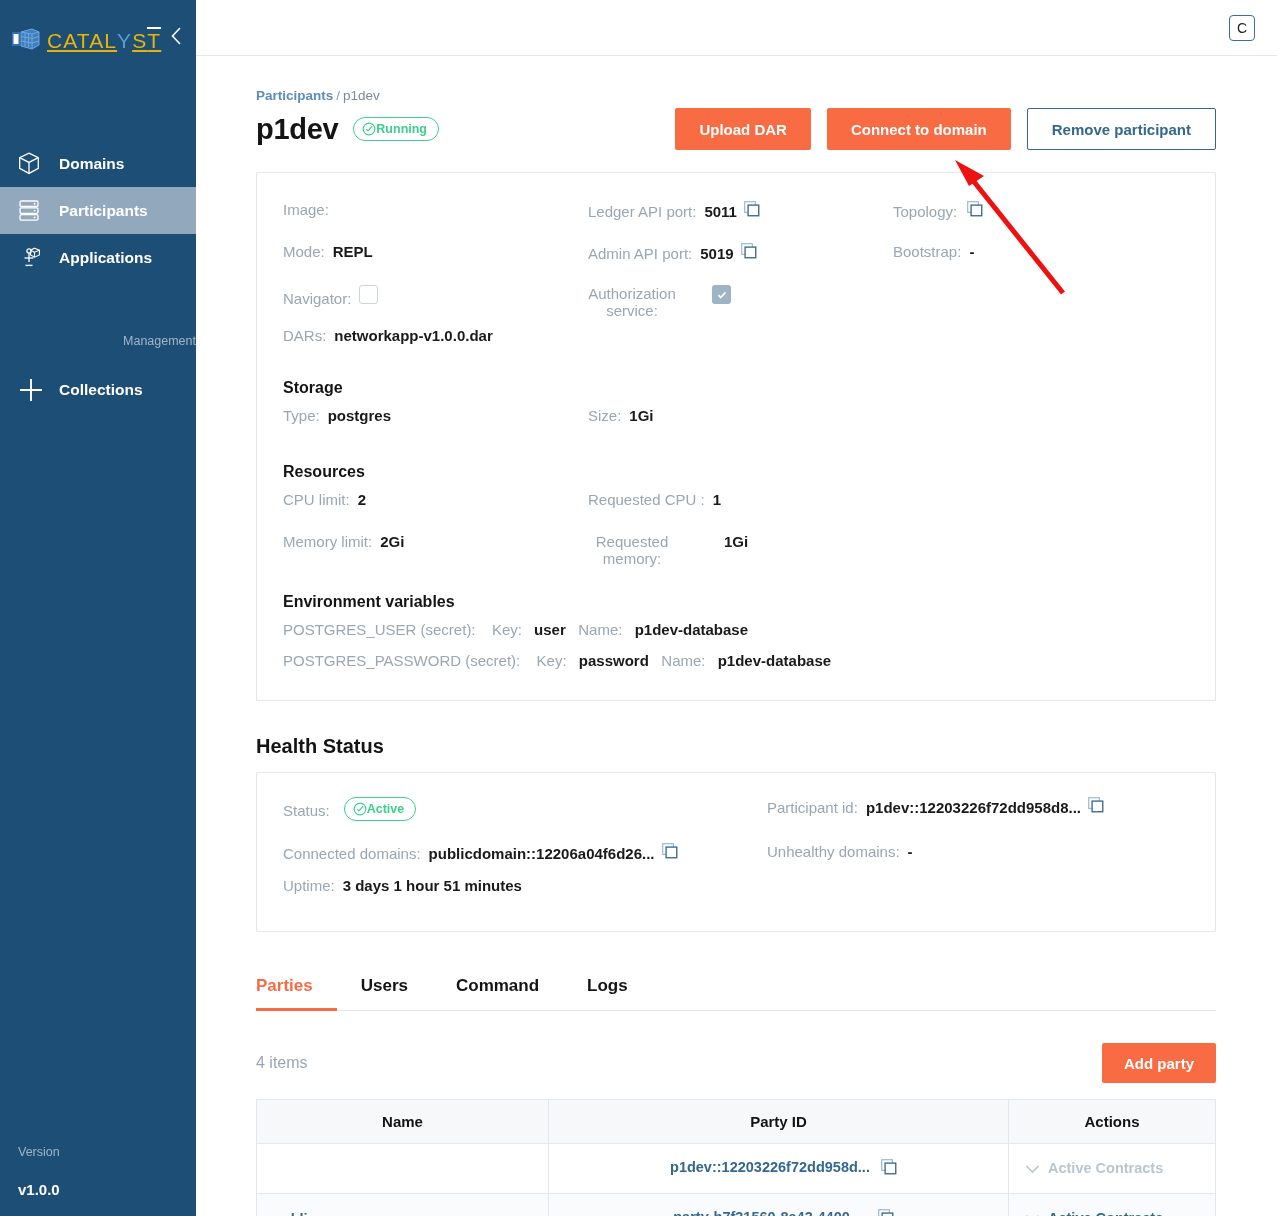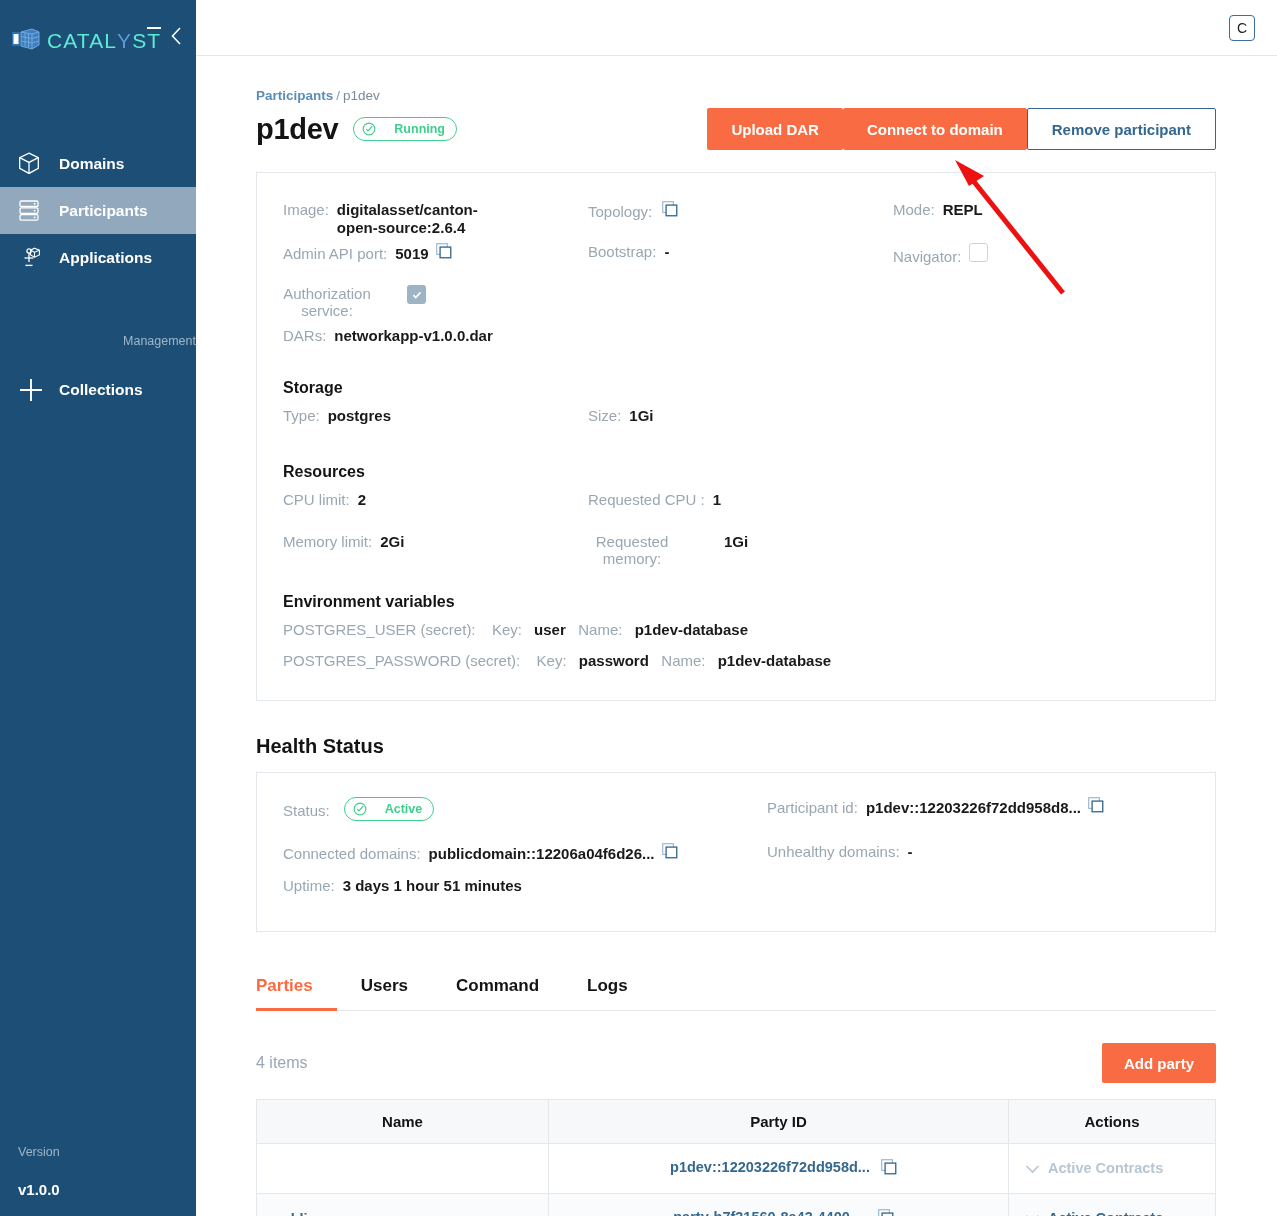--- a/index.html
+++ b/index.html
@@ -22,21 +22,21 @@
   .logo-row {
     display: flex; align-items: center;
     padding: 22px 14px 0 12px;
     height: 56px;
   }
   .logo-mark { width: 28px; height: 22px; margin-right: 7px; flex: 0 0 28px; }
   .logo-text {
     font-size: 21px; letter-spacing: 1.1px; font-weight: 400;
     display: flex; align-items: baseline; line-height: 1;
   }
-  .logo-text .ltr { color: #5eead4; }
+  .logo-text .ltr { color: #eab308; text-decoration: underline; }
   .logo-text .accent { color: #5b9bd5; }
   .logo-text .overline { border-top: 2px solid #ffffff; padding-top: 1px; }
   .collapse-btn {
     margin-left: auto; color: #ffffff; font-size: 19px;
     cursor: pointer; line-height: 1; padding-bottom: 3px;
   }
 
   .nav { margin-top: 84px; text-align: right; }
   .nav-item {
     display: flex; align-items: center;
@@ -74,28 +74,28 @@
   .content { padding: 32px 61px 0 60px; }
 
   .breadcrumb { font-size: 13.5px; margin-bottom: 5px; }
   .breadcrumb a { color: #5b8db8; text-decoration: none; font-weight: bold; cursor: pointer; }
   .breadcrumb .sep { color: #8a9aa8; margin: 0 3px; font-weight: normal; }
   .breadcrumb .cur { color: #7b8a97; }
 
   .title-row { display: flex; align-items: center; min-height: 42px; }
   .page-title { font-size: 29px; font-weight: bold; color: #141414; letter-spacing: -0.3px; }
   .badge {
-    display: inline-flex; align-items: center; gap: 18px;
+    display: inline-flex; align-items: center; gap: 0;
     border: 1.6px solid #3ecf8e; border-radius: 16px;
     padding: 4px 11px 4px 8px; margin-left: 15px;
     color: #3ecf8e; font-size: 12.5px; font-weight: bold;
   }
   .badge svg { display:block; }
 
-  .actions { margin-left: auto; display: flex; align-items: center; gap: 0; }
+  .actions { margin-left: auto; display: flex; align-items: center; gap: 16px; }
   .btn {
     border: none; border-radius: 2px; cursor: pointer;
     font-size: 15px; font-weight: bold;
     font-family: "Liberation Sans", sans-serif;
     padding: 0 24px; height: 42px;
     display: inline-flex; align-items: center; justify-content: center;
   }
   .btn-primary { background: #f96c43; color: #ffffff; }
   .btn-outline { background: #ffffff; color: #35688f; border: 1.6px solid #35688f; }
 
@@ -275,21 +275,30 @@
           <button class="btn btn-outline">Remove participant</button>
         </div>
       </div>
 
       <section class="card">
         <div class="card-body">
           <div class="grid3">
 
             <div class="kv tall">
               <span class="k">Image:</span>
-              <span class="v" style="max-width:180px; display:inline-block; line-height:1.2;">digitalasset/canton-open-source:2.6.4</span>
+            </div>
+            <div class="kv">
+              <span class="k">Ledger API port:</span>
+              <span class="v">5011</span>
+              <span class="copy-ico">
+                <svg width="16" height="16" viewBox="0 0 18 18">
+                    <rect x="0.8" y="0.8" width="12" height="12" fill="none" stroke="#9bb6cd" stroke-width="1.3"></rect>
+                    <rect x="4.6" y="4.6" width="12" height="12" fill="#ffffff" stroke="#35688f" stroke-width="1.5"></rect>
+                  </svg>
+              </span>
             </div>
             <div class="kv">
               <span class="k">Topology:</span>
               <span class="copy-ico" style="margin-left:2px;">
                 <svg width="16" height="16" viewBox="0 0 18 18">
                     <rect x="0.8" y="0.8" width="12" height="12" fill="none" stroke="#9bb6cd" stroke-width="1.3"></rect>
                     <rect x="4.6" y="4.6" width="12" height="12" fill="#ffffff" stroke="#35688f" stroke-width="1.5"></rect>
                   </svg>
               </span>
             </div>

